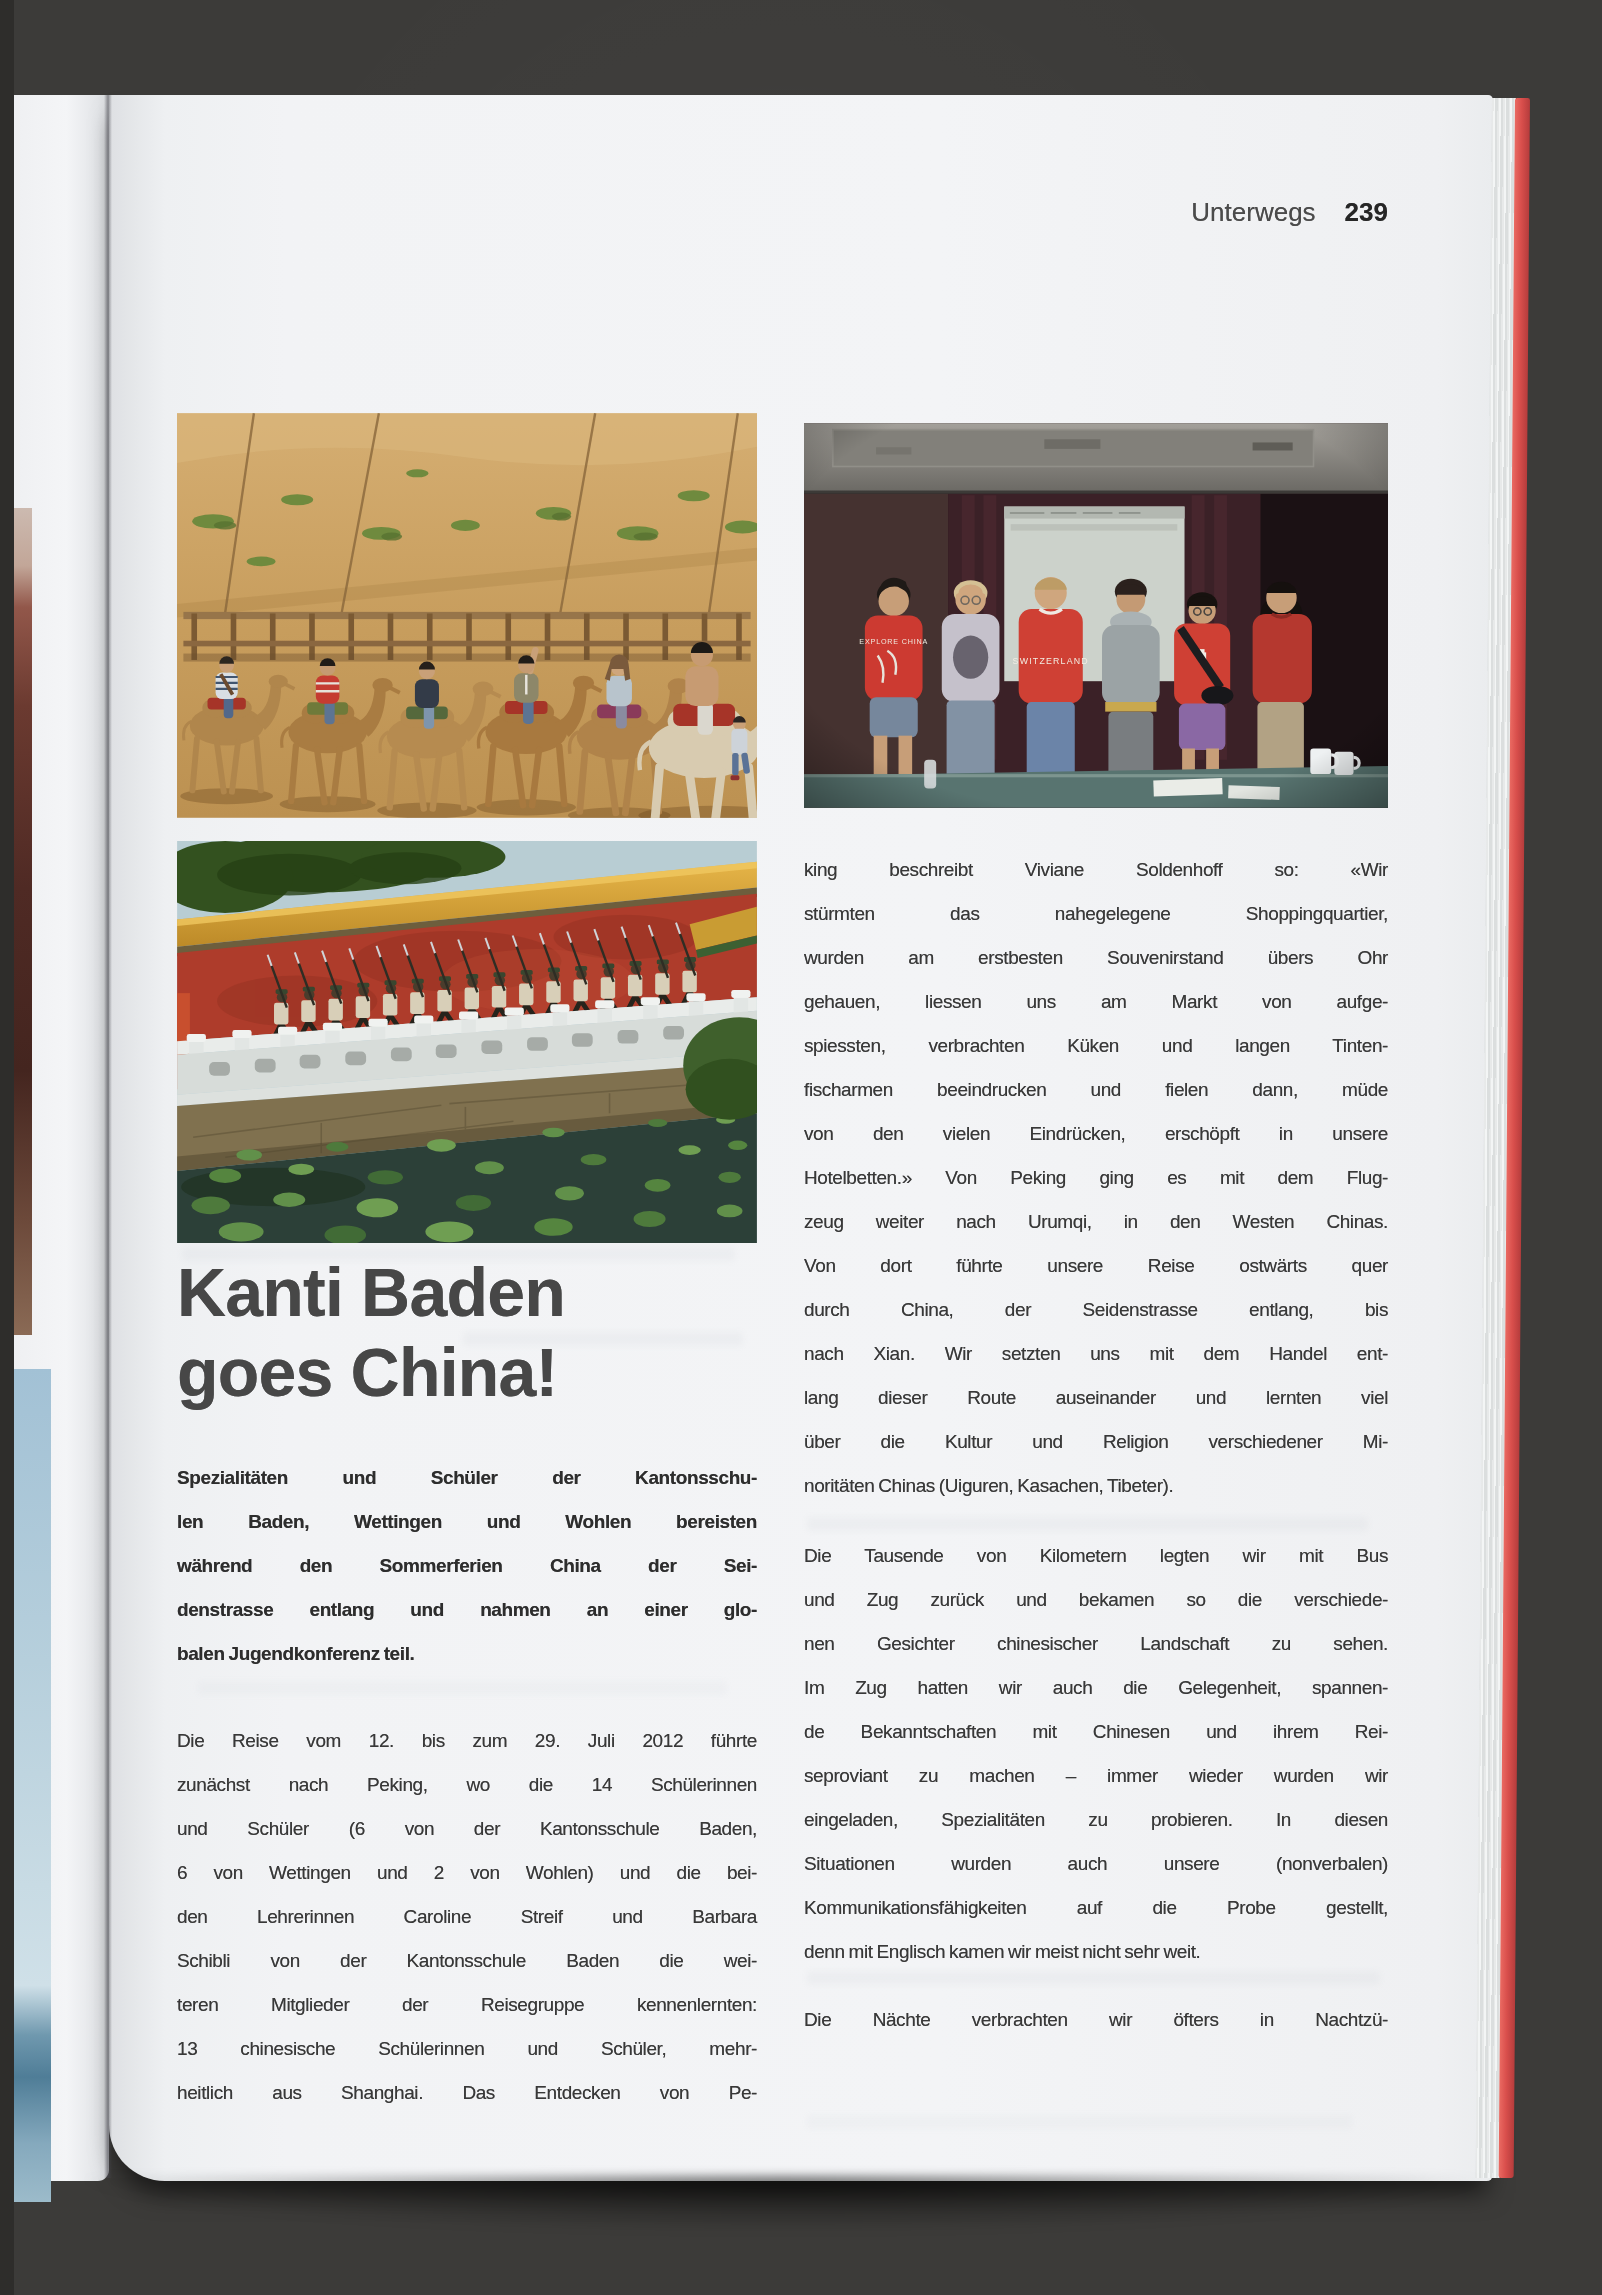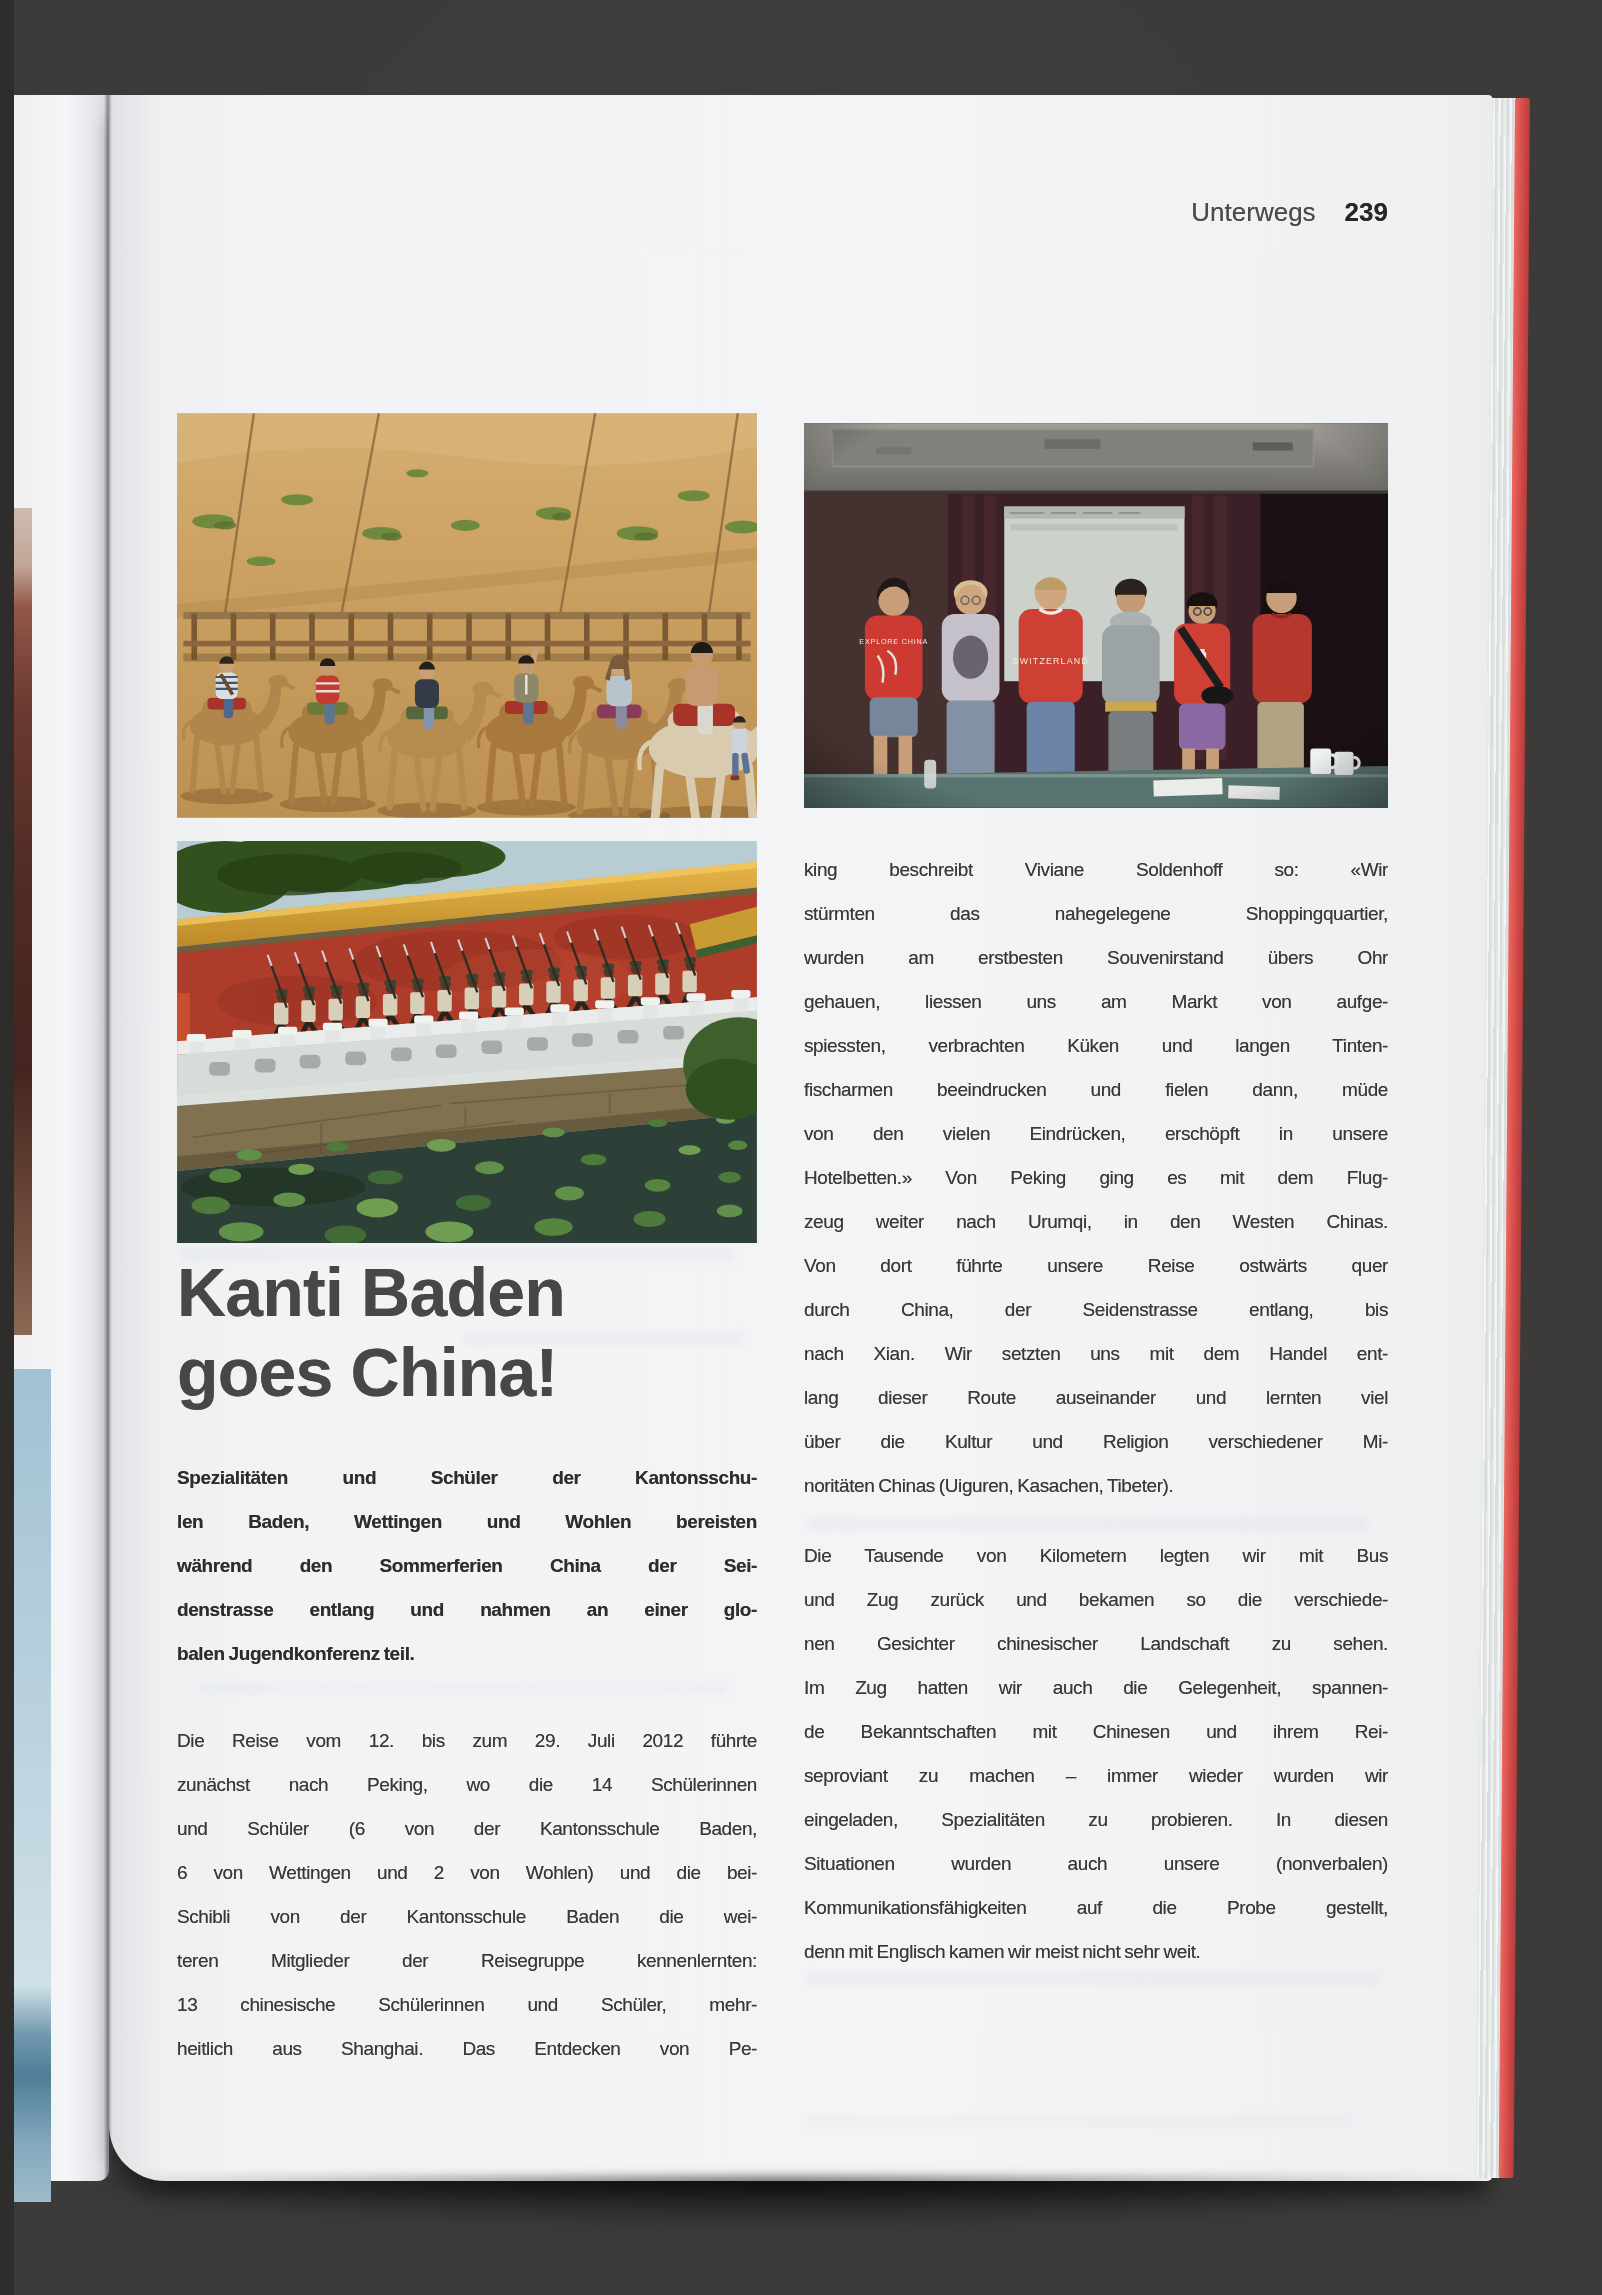--- a/index.html
+++ b/index.html
@@ -574,20 +574,21 @@
       <div class="bline">während den Sommerferien China der Sei-</div>
       <div class="bline">denstrasse entlang und nahmen an einer glo-</div>
       <div class="bline">balen Jugendkonferenz teil.</div>
     </div>
 
   <div class="para pg-text" id="leftbody">
       <div class="bline">Die Reise vom 12. bis zum 29. Juli 2012 führte</div>
       <div class="bline">zunächst nach Peking, wo die 14 Schülerinnen</div>
       <div class="bline">und Schüler (6 von der Kantonsschule Baden,</div>
       <div class="bline">6 von Wettingen und 2 von Wohlen) und die bei-</div>
+      <div class="bline">den Lehrerinnen Caroline Streif und Barbara</div>
       <div class="bline">Schibli von der Kantonsschule Baden die wei-</div>
       <div class="bline">teren Mitglieder der Reisegruppe kennenlernten:</div>
       <div class="bline">13 chinesische Schülerinnen und Schüler, mehr-</div>
       <div class="bline">heitlich aus Shanghai. Das Entdecken von Pe-</div>
     </div>
 
   <div class="para pg-text rcol endp" id="p1">
       <div class="bline">king beschreibt Viviane Soldenhoff so: «Wir</div>
       <div class="bline">stürmten das nahegelegene Shoppingquartier,</div>
       <div class="bline">wurden am erstbesten Souvenirstand übers Ohr</div>
@@ -612,15 +613,16 @@
       <div class="bline">Im Zug hatten wir auch die Gelegenheit, spannen-</div>
       <div class="bline">de Bekanntschaften mit Chinesen und ihrem Rei-</div>
       <div class="bline">seproviant zu machen – immer wieder wurden wir</div>
       <div class="bline">eingeladen, Spezialitäten zu probieren. In diesen</div>
       <div class="bline">Situationen wurden auch unsere (nonverbalen)</div>
       <div class="bline">Kommunikationsfähigkeiten auf die Probe gestellt,</div>
       <div class="bline">denn mit Englisch kamen wir meist nicht sehr weit.</div>
     </div>
 
   <div class="para pg-text rcol" id="p3">
+      <div class="bline">Die Nächte verbrachten wir öfters in Nachtzü-</div>
     </div>
 </div>
 
 
 </body></html>

